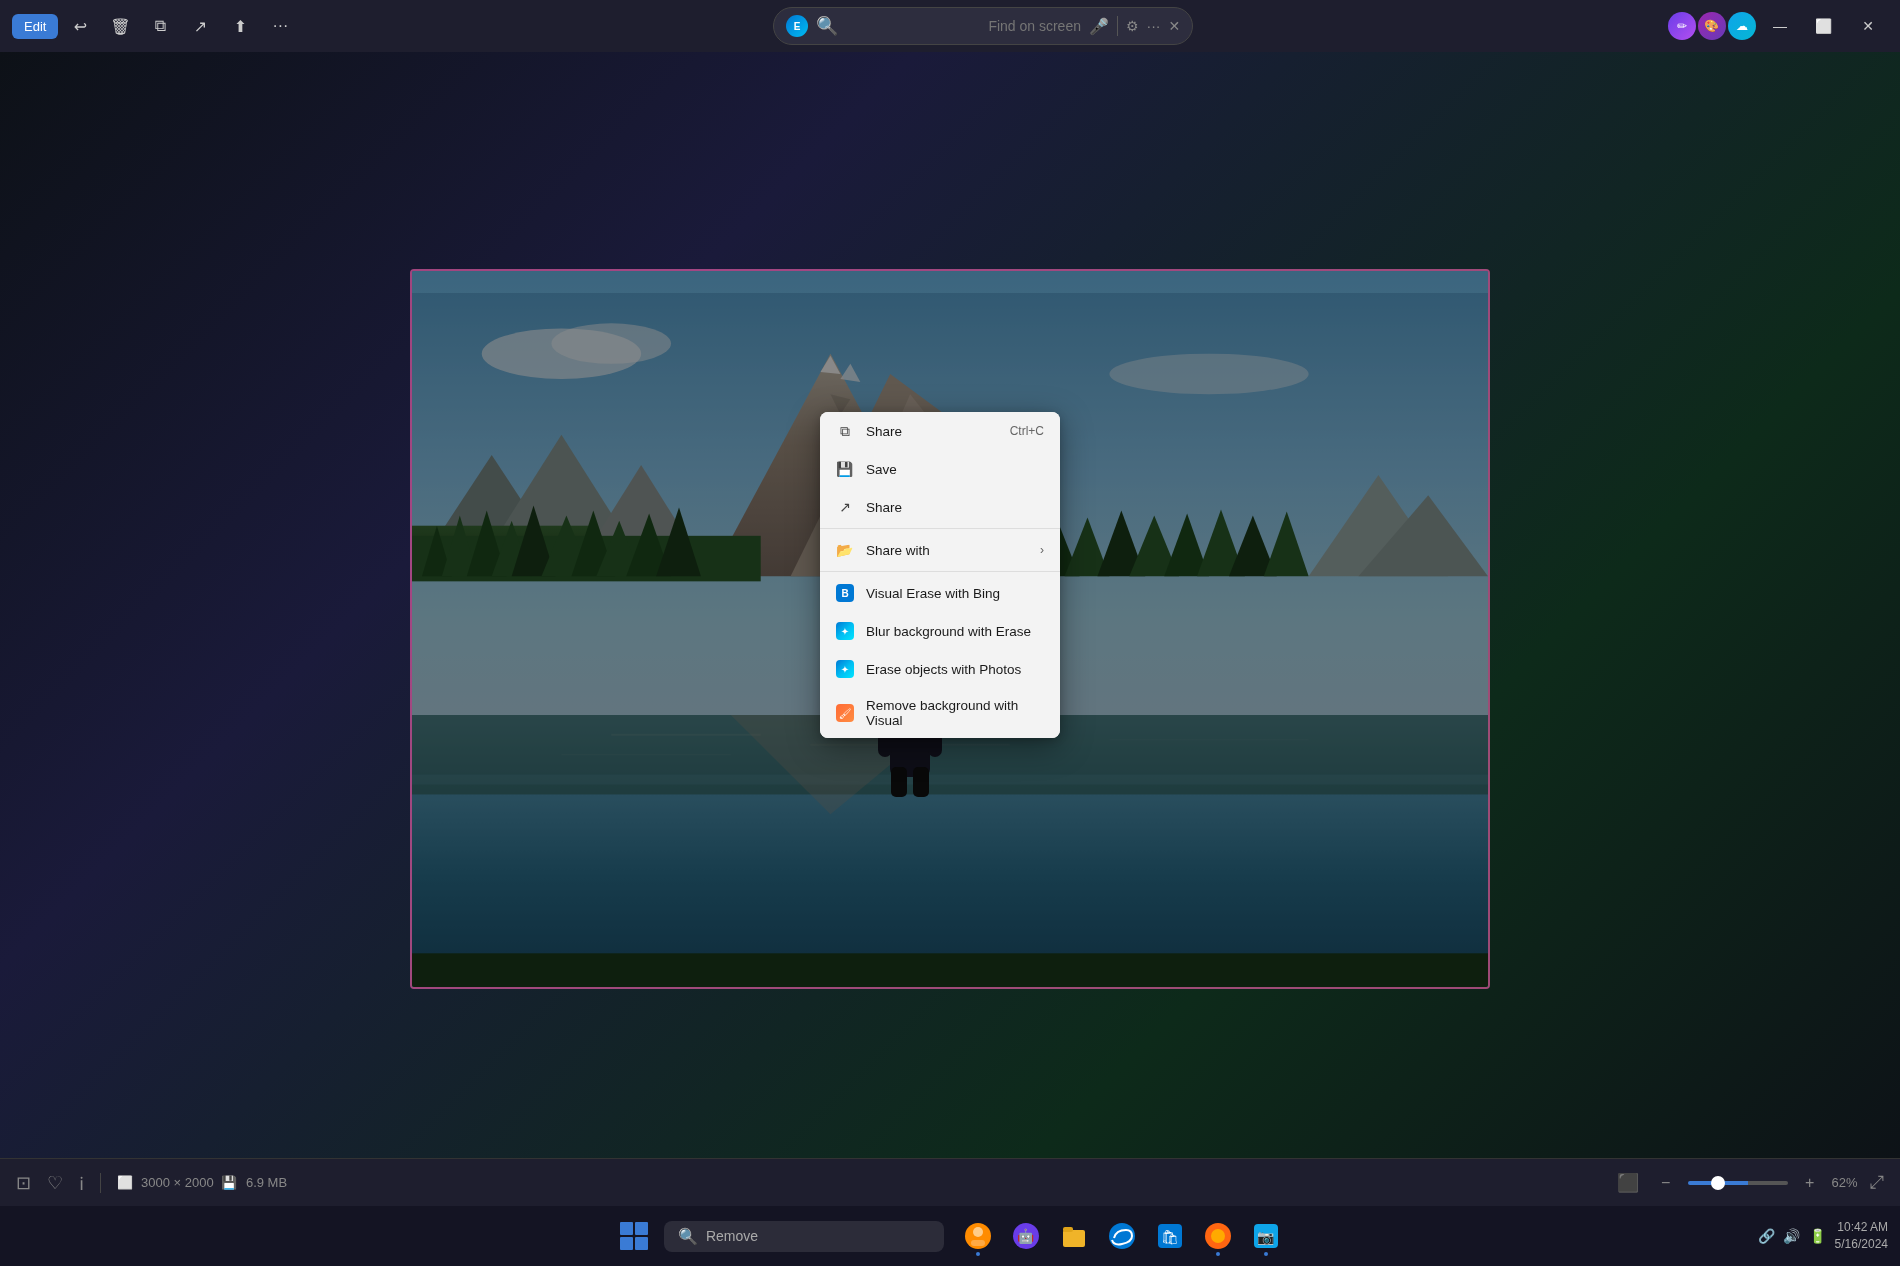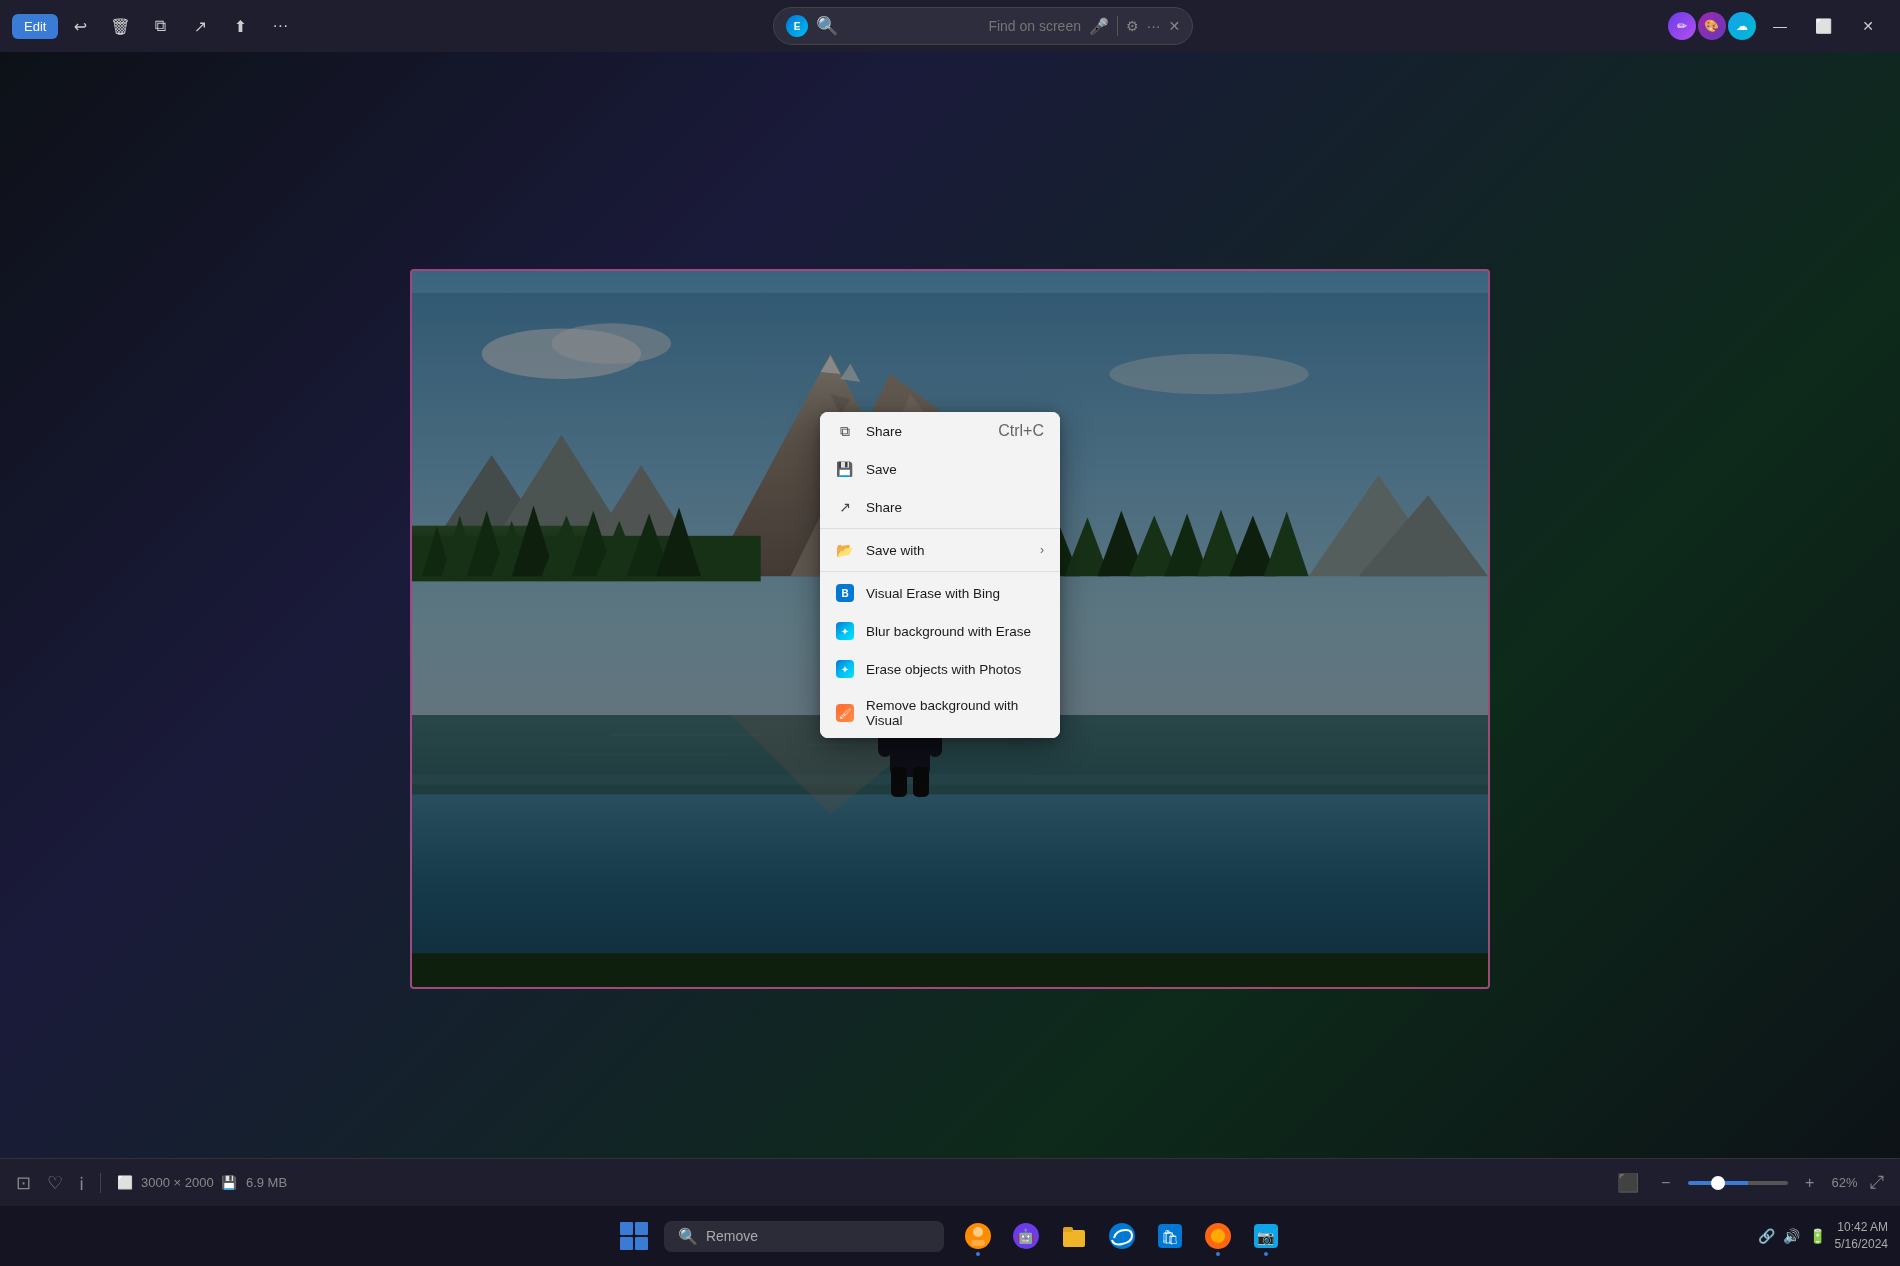--- a/index.html
+++ b/index.html
@@ -208,21 +208,21 @@
 
     .context-menu-separator {
       height: 1px;
       background: #ddd;
       margin: 2px 0;
     }
 
     .context-menu-item .shortcut {
       margin-left: auto;
       color: #666;
-      font-size: 16px;
+      font-size: 12px;
       text-align: right;
     }
 
     .context-menu-item .arrow {
       margin-left: auto;
       color: #666;
       font-size: 12px;
     }
 
     .menu-icon {
@@ -687,21 +687,21 @@
       <div class="menu-icon">💾</div>
       <span>Save</span>
     </div>
     <div class="context-menu-item">
       <div class="menu-icon">↗</div>
       <span>Share</span>
     </div>
     <div class="context-menu-separator"></div>
     <div class="context-menu-item">
       <div class="menu-icon">📂</div>
-      <span>Save with</span>
+      <span>Share with</span>
       <span class="arrow">›</span>
     </div>
     <div class="context-menu-separator"></div>
     <div class="context-menu-item">
       <div class="menu-icon menu-icon-bing">B</div>
       <span>Visual Erase with Bing</span>
     </div>
     <div class="context-menu-item">
       <div class="menu-icon menu-icon-photos">✦</div>
       <span>Blur background with Erase</span>

